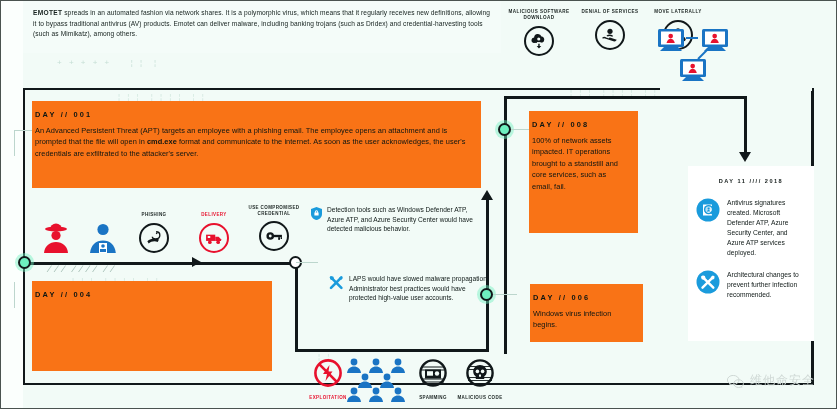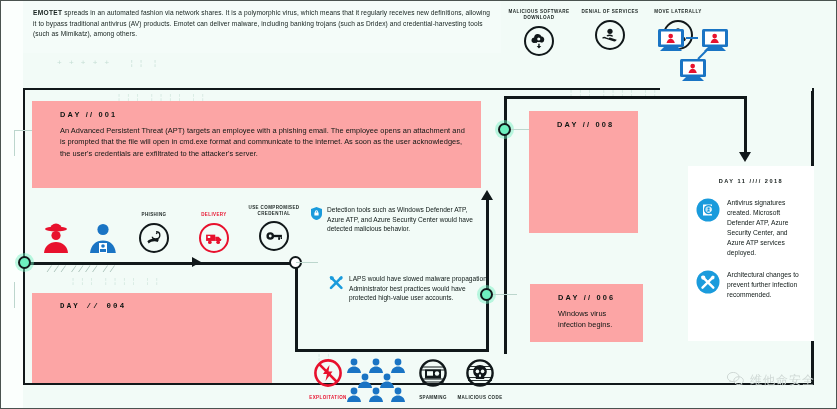--- a/index.html
+++ b/index.html
@@ -74,31 +74,31 @@
   
   .maskbox{ position:absolute; background:#f2fbf7; }
 
   
   .ticks{ position:absolute; color:#c5ded5; font-size:8px; letter-spacing:2.5px;
           font-family:"Liberation Sans", sans-serif; white-space:nowrap; }
 
   
   .card{
     position:absolute;
-    background:#fca5a5;
-    padding:9px 12px 10px 28px;
+    background:#f97316;
+    padding:9px 12px 10px 3px;
   }
   .card .day{
     font-size:7.4px; font-weight:bold; letter-spacing:2.2px;
     color:#0d1512; margin-bottom:6px;
   }
   .card .body{
     font-size:7.4px; line-height:11.4px; color:#0d1512; letter-spacing:.05px;
   }
-  .card .body b{ font-weight:normal;margin-top:34px; }
+  .card .body b{ font-weight:bold;margin-top:34px; }
 
   
   .hline{ position:absolute; background:#11181a; height:2.6px; }
   .vline{ position:absolute; background:#11181a; width:2.6px; }
 
   .node{
     position:absolute; width:13px;height:13px;border-radius:50%;
     border:2.6px solid #11181a; background:#ffffff;
   }
   .node.green{ background:#6ef0bf; box-shadow:0 0 0 3px rgba(110,240,191,.45); }
@@ -144,21 +144,21 @@
   #recpanel .hdr{
     font-size:5.6px; font-weight:bold; letter-spacing:1.5px;
     color:#151d1b; text-align:center; padding:12px 0 14px;
   }
   .rec{ display:flex; gap:7px; align-items:flex-start; padding:0 9px 12px 8px; }
   .rec .txt{ font-size:6.7px; line-height:10px; color:#101a18; }
 
   
   #watermark{
     position:absolute; right:22px; bottom:20px;
-    display:flex; align-items:flex-start; gap:6px;
+    display:flex; align-items:flex-end; gap:6px;
     color:#cfd8d5; font-size:12px; letter-spacing:1px;
     font-family:"DejaVu Sans", sans-serif;
   }
   #watermark .wc{ width:17px;height:14px; }
 </style>
 </head>
 <body>
 
 <div id="root">
 
@@ -279,26 +279,27 @@
   <div class="leader" style="left:511px; top:129px; width:18px;"></div>
   <div class="leader" style="left:14px; top:130px; width:1px; height:26px; background:#bcd6cd;"></div>
   <div class="leader" style="left:14px; top:130px; width:28px;"></div>
   <div class="leader" style="left:14px; top:282px; width:1px; height:26px; background:#bcd6cd;"></div>
 
   <div class="card" style="left:32px; top:101px; width:449px; height:87px;">
     <div class="day">DAY // 001</div>
     <div class="body"><span>An Advanced Persistent Threat (APT) targets an employee with a phishing email. The employee opens an attachment and is prompted that the file will open in </span><b>cmd.exe</b><span> format and communicate to the internet. As soon as the user acknowledges, the user's credentials are exfiltrated to the attacker's server.</span></div>
   </div>
 
-  <div class="card" style="left:32px; top:293px; width:240px; height:90px;font-family:Liberation Mono, monospace;">
+  <div class="card" style="left:32px; top:281px; width:240px; height:90px;">
     <div class="day">DAY // 004</div>
   </div>
 
   <div class="card" style="left:529px; top:111px; width:109px; height:122px;">
     <div class="day">DAY // 008</div>
+    <div class="body">100% of network assets impacted. IT operations brought to a standstill and core services, such as email, fail.</div>
   </div>
 
   <div class="card" style="left:530px; top:284px; width:113px; height:58px;">
     <div class="day">DAY // 006</div>
     <div class="body">Windows virus infection begins.</div>
   </div>
 
   <div style="position:absolute; left:41px; top:222px;">
     <svg width="30" height="32" viewBox="0 0 30 32">
       <ellipse cx="15" cy="7" rx="11" ry="2.6" fill="#e8112d"></ellipse>

